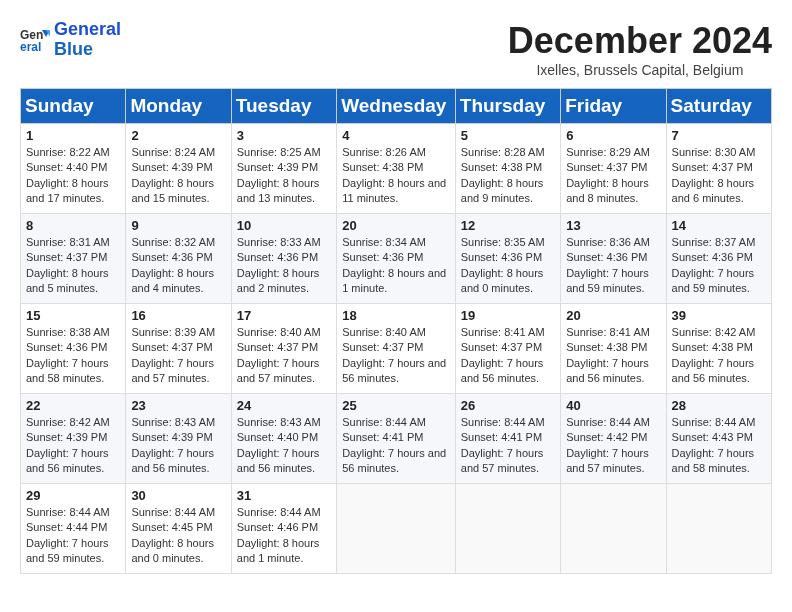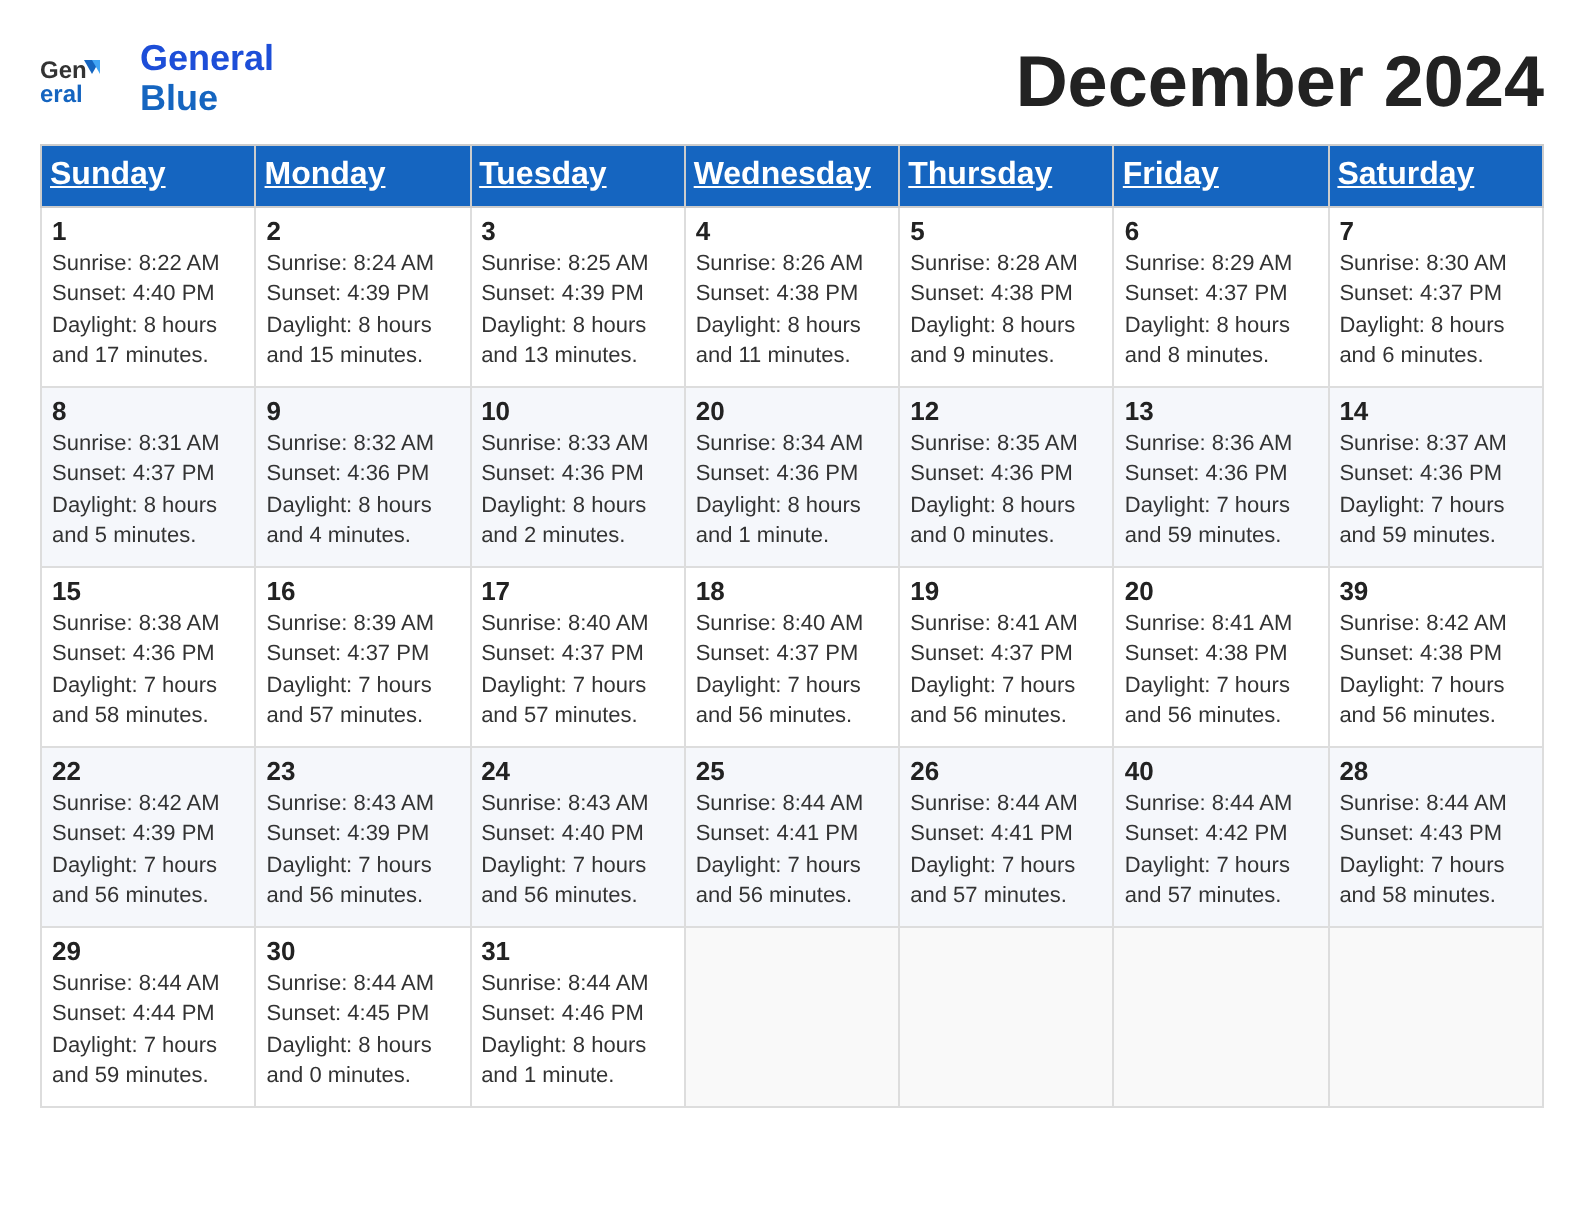--- a/index.html
+++ b/index.html
@@ -12,21 +12,21 @@
     }
     .header-logo {
       display: flex;
       align-items: flex-start;
       justify-content: space-between;
       margin-bottom: 10px;
     }
     .logo {
       display: flex;
       align-items: center;
-      gap: 20px;
+      gap: 4px;
     }
     .logo-text {
       font-size: 18px;
       font-weight: bold;
       line-height: 1.1;
     }
     .logo-text span.general { color: #1d4ed8; }
     .logo-text span.blue { color: #1565c0; }
     .logo-icon {
       width: 30px;
@@ -46,25 +46,24 @@
     }
     .calendar {
       width: 100%;
       border-collapse: collapse;
       font-size: 11px;
     }
     .calendar thead tr th {
       background: #1565c0;
       color: #fff;
       padding: 6px 4px;
-      font-size: 16px;
+      font-size: 19px;
       font-weight: bold;
       text-align: left;
       border: 1px solid #ccc;
-      text-decoration: underline;
     }
     .calendar tbody tr td {
       vertical-align: top;
       padding: 4px 5px;
       border: 1px solid #ddd;
       min-width: 100px;
       height: 90px;
       background: #fff;
     }
     .calendar tbody tr:nth-child(even) td {
@@ -96,20 +95,21 @@
       <polygon points="22,5 30,5 26,12" fill="#1565c0"></polygon>
       <polygon points="26,5 30,5 30,12" fill="#42a5f5"></polygon>
     </svg>
     <div class="logo-text">
       <div><span class="general">General</span></div>
       <div><span class="blue">Blue</span></div>
     </div>
   </div>
   <div class="title-block">
     <div class="month-title">December 2024</div>
+    <div class="location">Ixelles, Brussels Capital, Belgium</div>
   </div>
 </div>
 
 <table class="calendar">
   <thead>
     <tr>
     <th>Sunday</th>
         <th>Monday</th>
         <th>Tuesday</th>
         <th>Wednesday</th>

